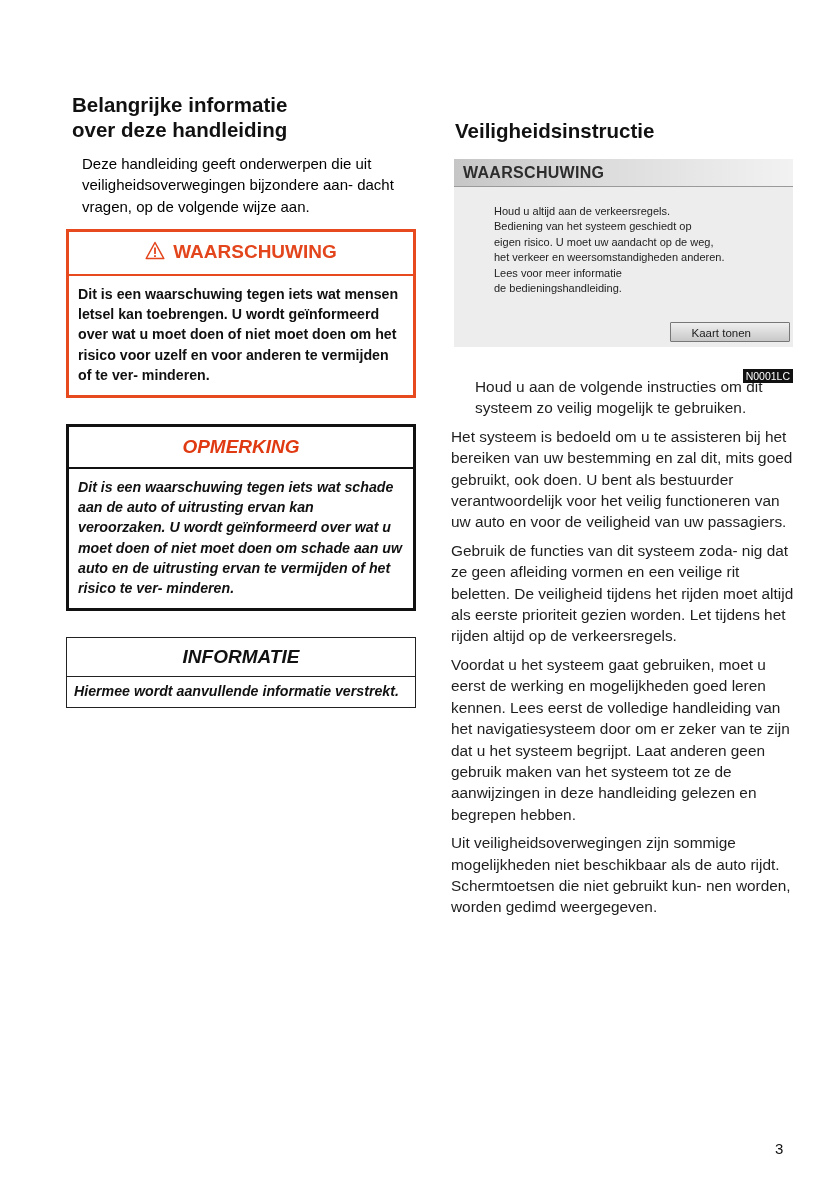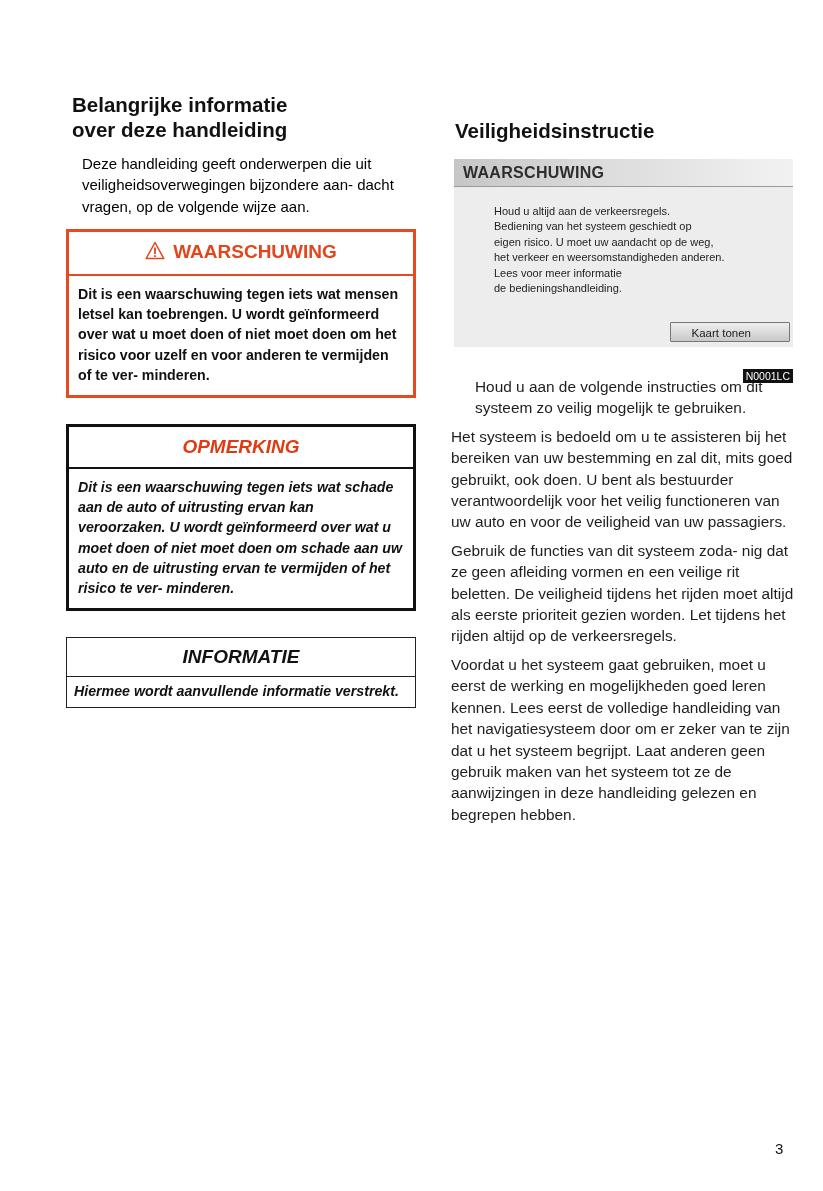--- a/index.html
+++ b/index.html
@@ -114,15 +114,16 @@
       <div>de bedieningshandleiding.</div>
     </div>
     <div class="s-btn">Kaart tonen</div>
     <div class="s-code">N0001LC</div>
   </div>
 
   <p class="para first">Houd u aan de volgende instructies om dit systeem zo veilig mogelijk te gebruiken.</p>
   <p class="para">Het systeem is bedoeld om u te assisteren bij het bereiken van uw bestemming en zal dit, mits goed gebruikt, ook doen. U bent als bestuurder verantwoordelijk voor het veilig functioneren van uw auto en voor de veiligheid van uw passagiers.</p>
   <p class="para">Gebruik de functies van dit systeem zoda- nig dat ze geen afleiding vormen en een veilige rit beletten. De veiligheid tijdens het rijden moet altijd als eerste prioriteit gezien worden. Let tijdens het rijden altijd op de verkeersregels.</p>
   <p class="para">Voordat u het systeem gaat gebruiken, moet u eerst de werking en mogelijkheden goed leren kennen. Lees eerst de volledige handleiding van het navigatiesysteem door om er zeker van te zijn dat u het systeem begrijpt. Laat anderen geen gebruik maken van het systeem tot ze de aanwijzingen in deze handleiding gelezen en begrepen hebben.</p>
+  <p class="para">Uit veiligheidsoverwegingen zijn sommige mogelijkheden niet beschikbaar als de auto rijdt. Schermtoetsen die niet gebruikt kun- nen worden, worden gedimd weergegeven.</p>
 </div>
 
 <div class="page-num">3</div>
 
 </body></html>

